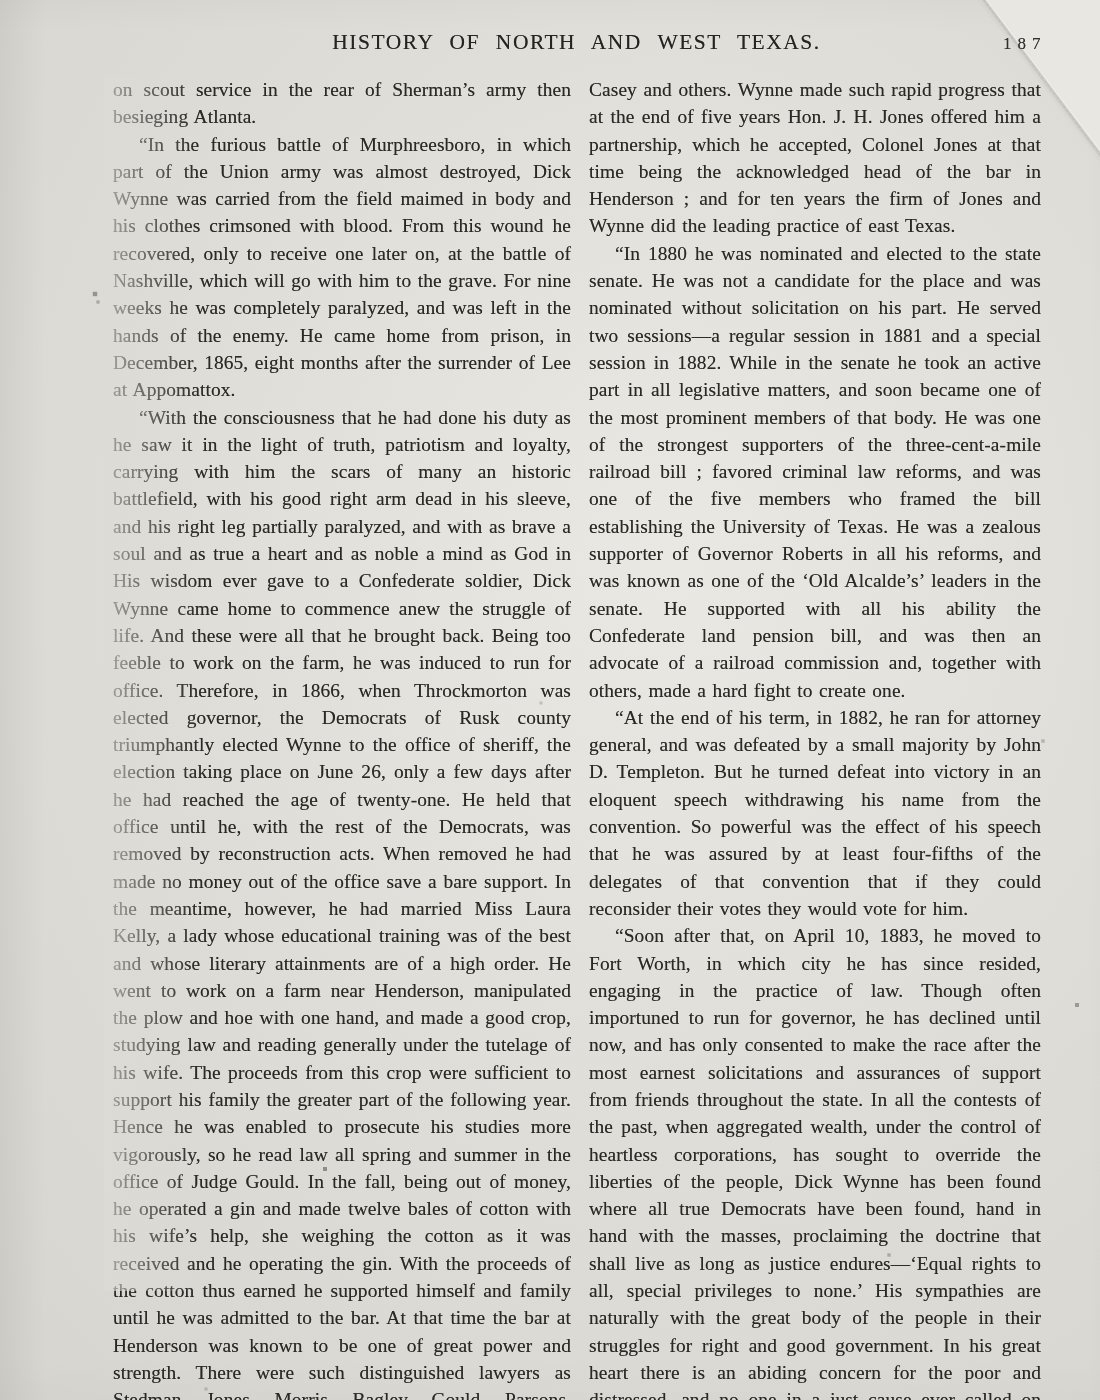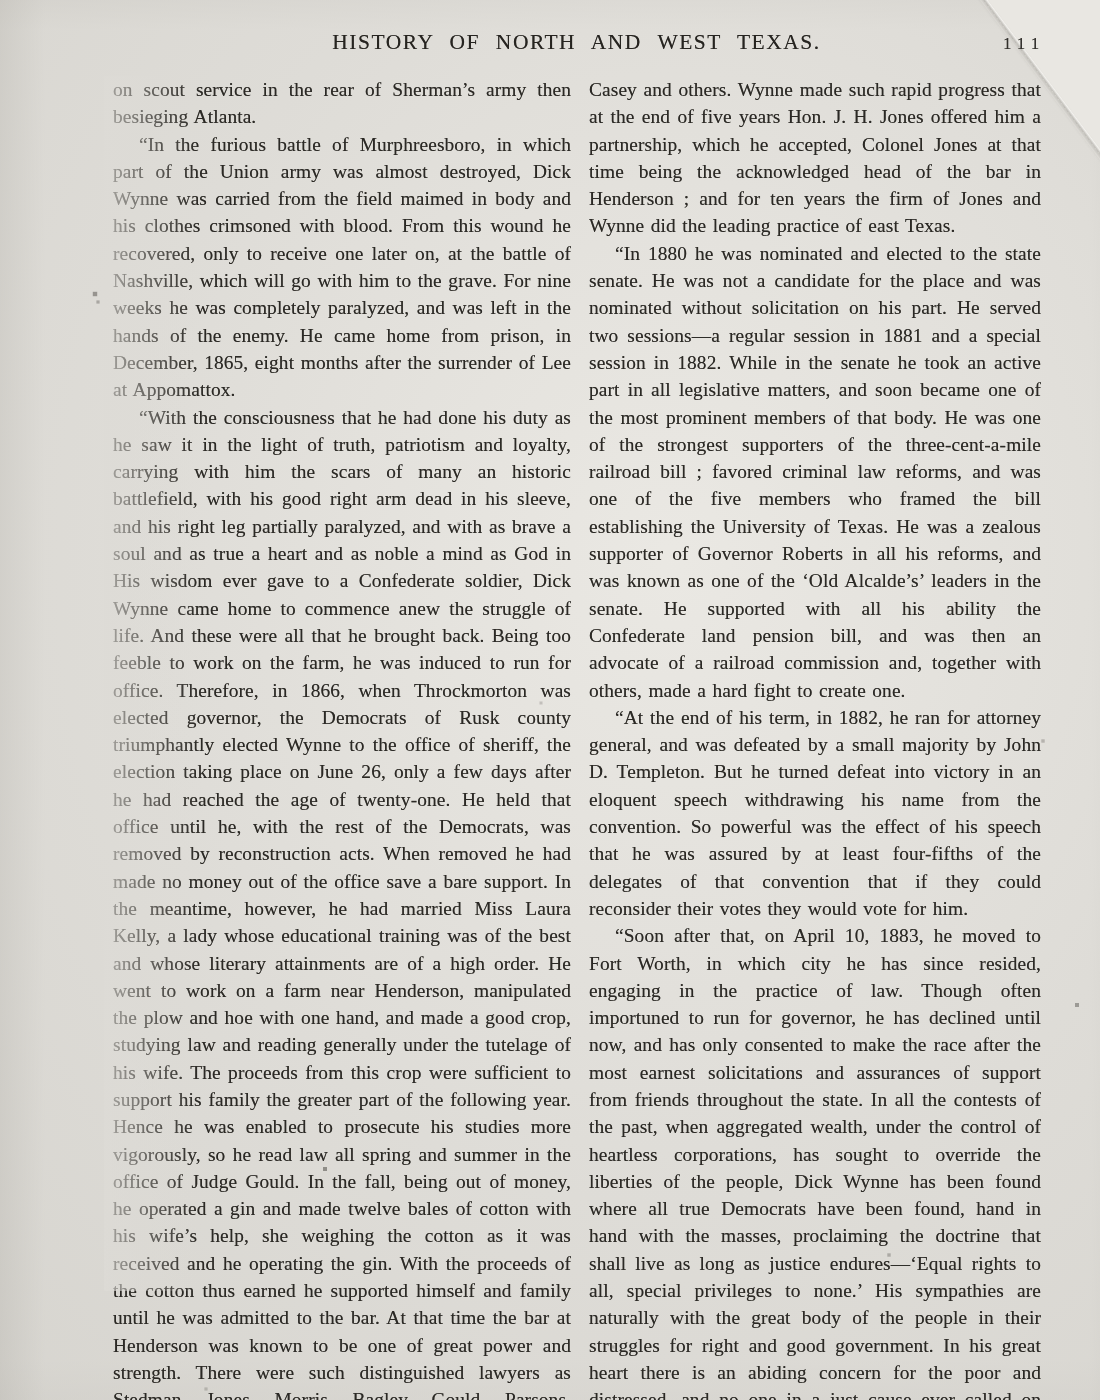--- a/index.html
+++ b/index.html
@@ -124,21 +124,21 @@
 </head>
 <body>
 
 <div class="page">
 
   <div class="corner-fold"></div>
   <div class="crease-line"></div>
 
   <div class="running-head">HISTORY OF NORTH AND WEST TEXAS.</div>
 
-  <div class="page-number">111</div>
+  <div class="page-number">187</div>
 
   <div class="column left">
     <p class="para">on scout service in the rear of Sherman’s army then besieging Atlanta.</p>
     <p class="para indent">“In the furious battle of Murphreesboro, in which part of the Union army was almost destroyed, Dick Wynne was carried from the field maimed in body and his clothes crimsoned with blood.  From this wound he recovered, only to receive one later on, at the battle of Nashville, which will go with him to the grave.  For nine weeks he was completely paralyzed, and was left in the hands of the enemy.  He came home from prison, in December, 1865, eight months after the surrender of Lee at Appomattox.</p>
     <p class="para indent justify-last">“With the consciousness that he had done his duty as he saw it in the light of truth, patriotism and loyalty, carrying with him the scars of many an historic battlefield, with his good right arm dead in his sleeve, and his right leg partially paralyzed, and with as brave a soul and as true a heart and as noble a mind as God in His wisdom ever gave to a Confederate soldier, Dick Wynne came home to commence anew the struggle of life.  And these were all that he brought back.  Being too feeble to work on the farm, he was induced to run for office.  Therefore, in 1866, when Throckmorton was elected governor, the Democrats of Rusk county triumphantly elected Wynne to the office of sheriff, the election taking place on June 26, only a few days after he had reached the age of twenty-one. He held that office until he, with the rest of the Democrats, was removed by reconstruction acts. When removed he had made no money out of the office save a bare support.  In the meantime, however, he had married Miss Laura Kelly, a lady whose educational training was of the best and whose literary attainments are of a high order.  He went to work on a farm near Henderson, manipulated the plow and hoe with one hand, and made a good crop, studying law and reading generally under the tutelage of his wife.  The proceeds from this crop were sufficient to support his family the greater part of the following year.  Hence he was enabled to prosecute his studies more vigorously, so he read law all spring and summer in the office of Judge Gould.  In the fall, being out of money, he operated a gin and made twelve bales of cotton with his wife’s help, she weighing the cotton as it was received and he operating the gin.  With the proceeds of the cotton thus earned he supported himself and family until he was admitted to the bar.  At that time the bar at Henderson was known to be one of great power and strength.  There were such distinguished lawyers as Stedman, Jones, Morris, Bagley, Gould, Parsons, Armstrong,</p>
   </div>
 
   <div class="column right">
     <p class="para">Casey and others.  Wynne made such rapid progress that at the end of five years Hon. J. H. Jones offered him a partnership, which he accepted, Colonel Jones at that time being the acknowledged head of the bar in Henderson ; and for ten years the firm of Jones and Wynne did the leading practice of east Texas.</p>
     <p class="para indent">“In 1880 he was nominated and elected to the state senate.  He was not a candidate for the place and was nominated without solicitation on his part.  He served two sessions—a regular session in 1881 and a special session in 1882.  While in the senate he took an active part in all legislative matters, and soon became one of the most prominent members of that body.  He was one of the strongest supporters of the three-cent-a-mile railroad bill ; favored criminal law reforms, and was one of the five members who framed the bill establishing the University of Texas.  He was a zealous supporter of Governor Roberts in all his reforms, and was known as one of the ‘Old Alcalde’s’ leaders in the senate.  He supported with all his ability the Confederate land pension bill, and was then an advocate of a railroad commission and, together with others, made a hard fight to create one.</p>

